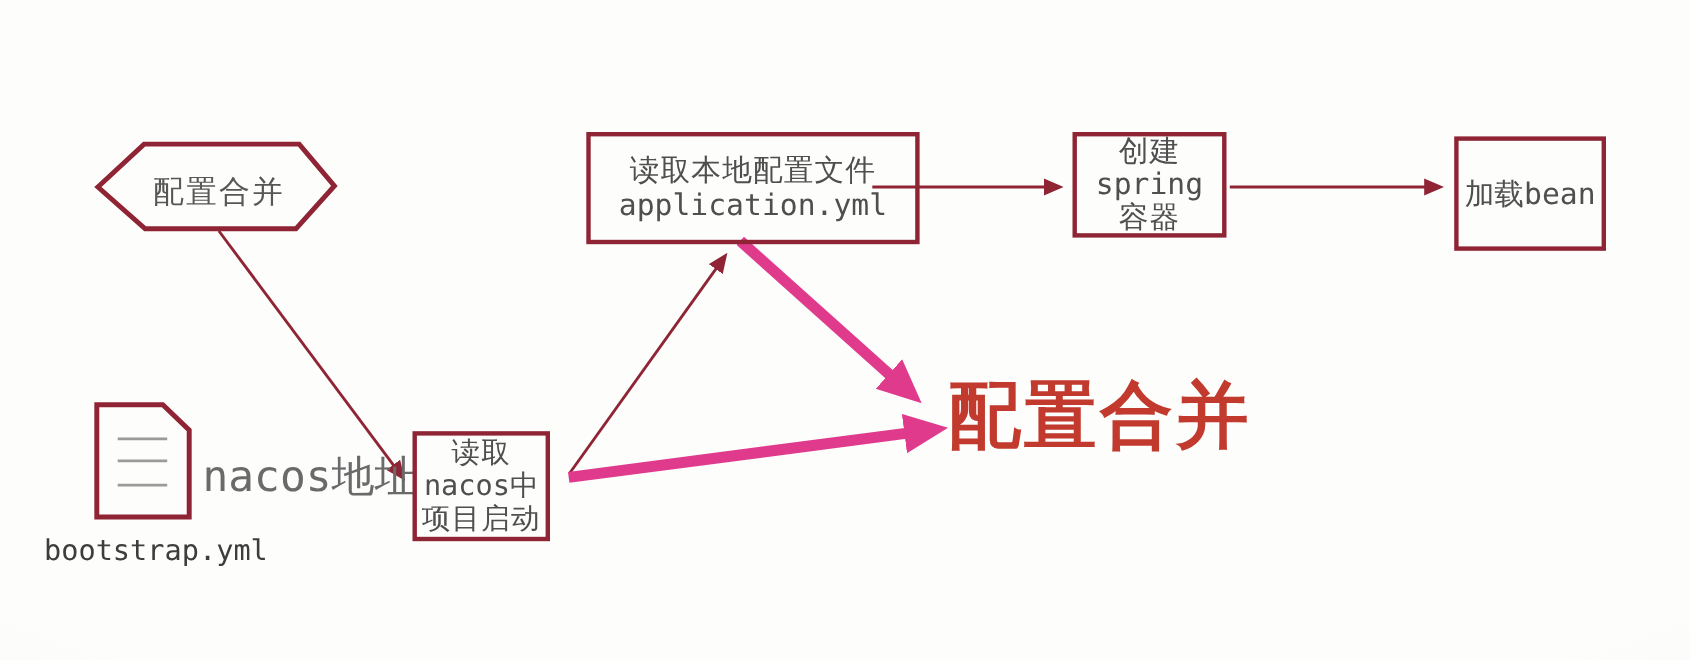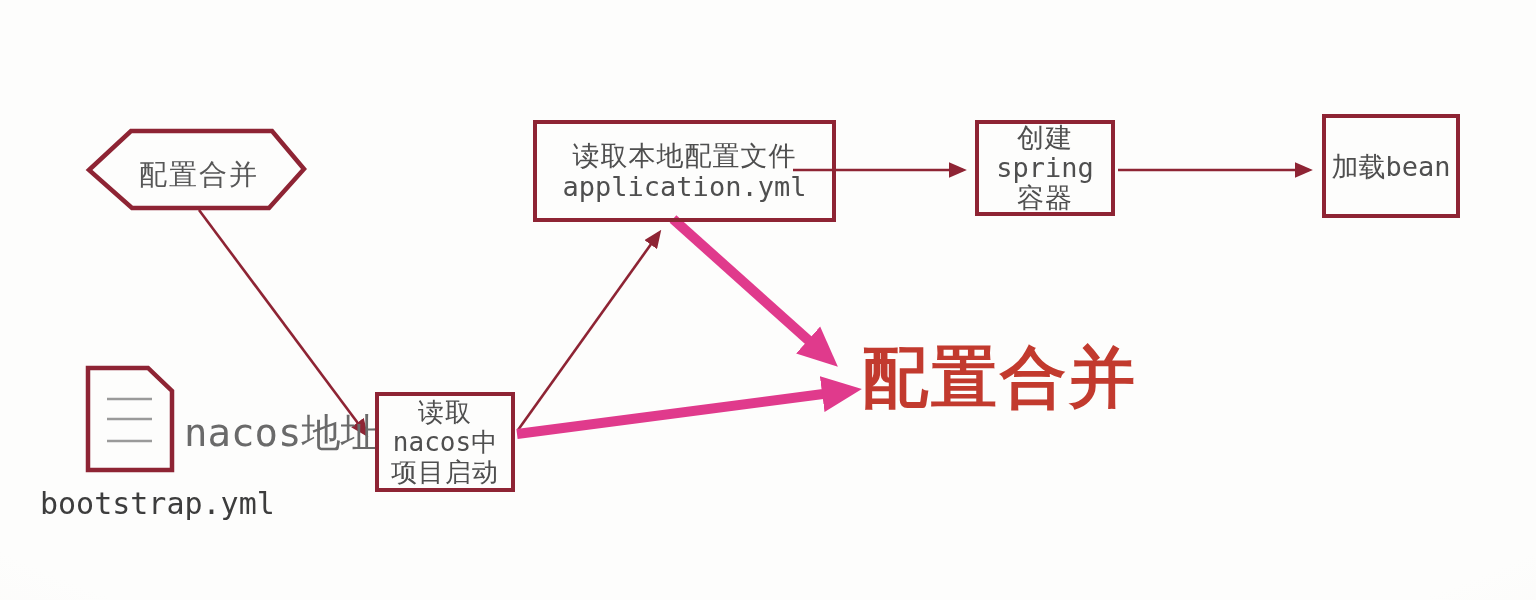--- a/index.html
+++ b/index.html
@@ -55,39 +55,39 @@
     top: 406px;
     color: #6a6a6a;
     font-size: 39px;
     font-family: "DejaVu Sans Mono", "DejaVu Sans", monospace, sans-serif;
   }
   .bootstrap-file {
     position: absolute;
     left: 40px;
     top: 486px;
     color: #3d3d3d;
-    font-size: 30px;
+    font-size: 26px;
     font-family: "DejaVu Sans Mono", "DejaVu Sans", monospace, sans-serif;
   }
   .merge-label {
     position: absolute;
     left: 862px;
     top: 342px;
     color: #c23a2e;
     font-size: 66px;
     font-weight: 800;
     letter-spacing: 3px;
     line-height: 1.1;
     font-family: "DejaVu Sans", sans-serif;
     text-align: center;
   }
   .box-read-local  { left: 533px; top: 120px; width: 303px; height: 102px; }
   .box-spring      { left: 975px; top: 120px; width: 140px; height:  96px; line-height: 30px; }
-  .box-bean        { left: 1322px; top: 114px; width: 138px; height: 104px; align-items: center; }
-  .box-read-nacos  { left: 375px; top: 392px; width: 140px; height: 100px; font-size: 26px; line-height: 30px; }
+  .box-bean        { left: 1322px; top: 124px; width: 138px; height: 104px; align-items: center; }
+  .box-read-nacos  { left: 375px; top: 392px; width: 125px; height: 100px; font-size: 26px; line-height: 30px; }
 </style>
 </head>
 <body>
 
 <div id="stage">
 
   <svg id="arrow-layer" viewBox="0 0 1536 600" xmlns="http://www.w3.org/2000/svg">
     <defs>
       <marker id="thinHead" viewBox="0 0 7 6" markerWidth="7" markerHeight="6" refX="5.5" refY="3" orient="auto" markerUnits="strokeWidth">
         <path d="M0,0 L7,3 L0,6 Z" fill="#8e2434"></path>

